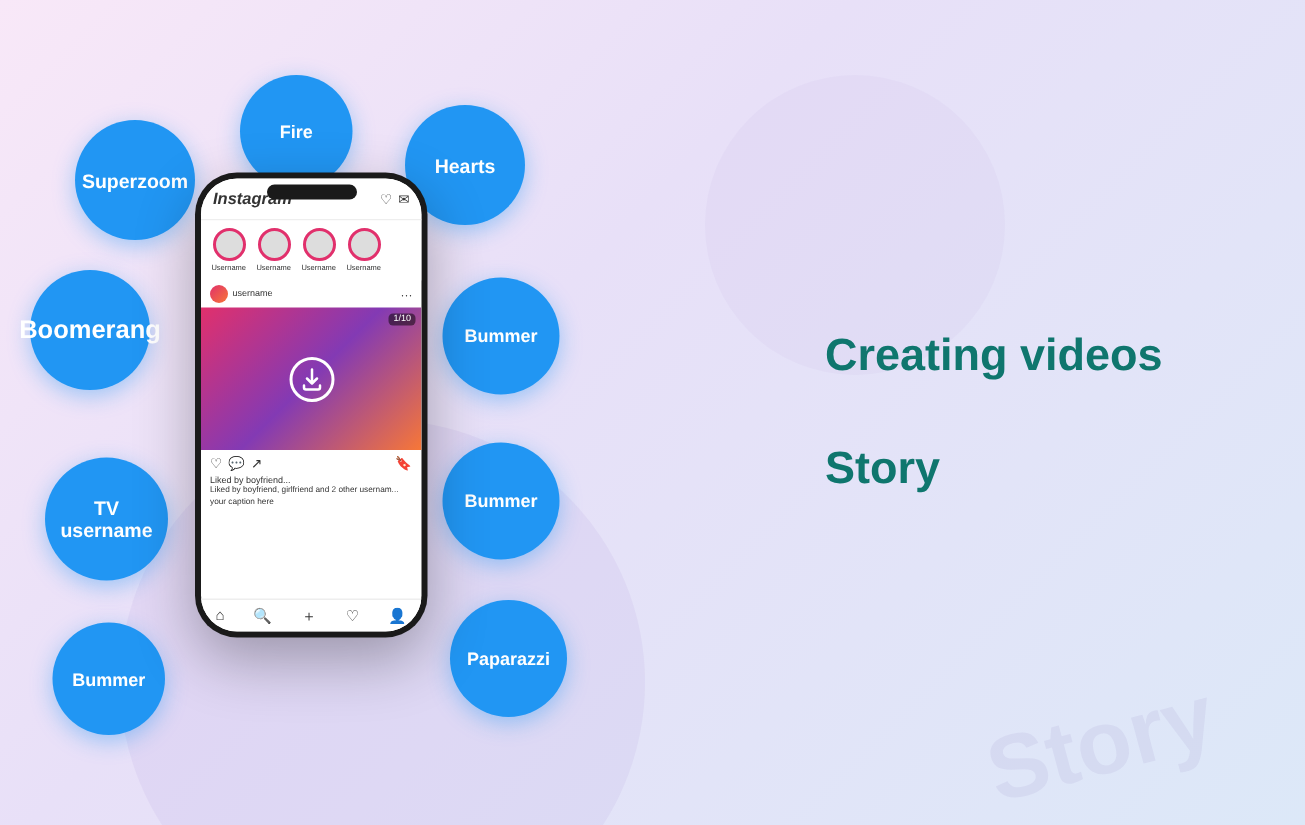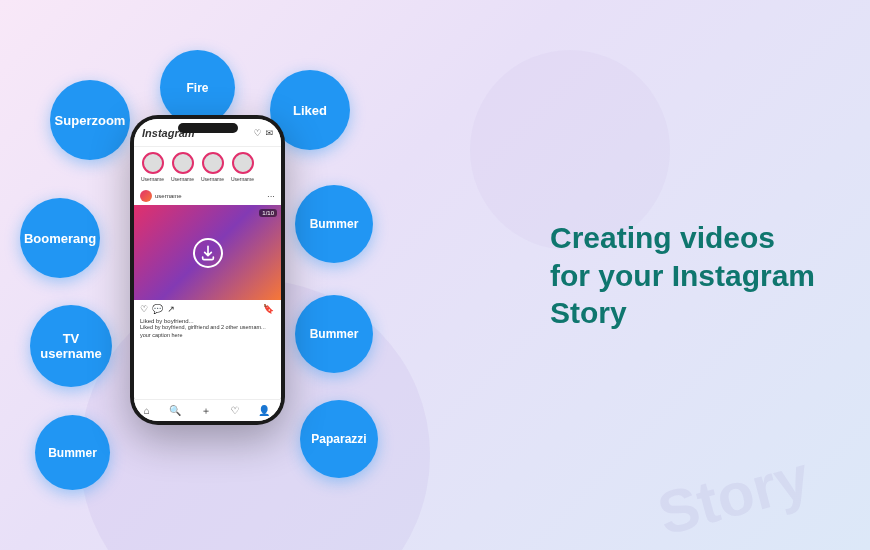--- a/index.html
+++ b/index.html
@@ -295,22 +295,22 @@
 <div class="container">
 
   <div class="bg-circle-large bg-circle-1"></div>
   <div class="bg-circle-large bg-circle-2"></div>
 
   <div class="watermark">Story</div>
 
   <div id="bubbles-container">
       <div class="bubble" style="width: 80px; height: 80px; top: 80px; left: 50px; font-size: 13px; white-space: pre-line; text-align: center;">Superzoom</div>
       <div class="bubble" style="width: 75px; height: 75px; top: 50px; left: 160px; font-size: 12px; white-space: pre-line;">Fire</div>
-      <div class="bubble" style="width: 80px; height: 80px; top: 70px; left: 270px; font-size: 13px; white-space: pre-line;">Liked</div>
-      <div class="bubble" style="width: 80px; height: 80px; top: 198px; left: 20px; font-size: 13px; white-space: pre-line;">Boomerang</div>
+      <div class="bubble" style="width: 80px; height: 80px; top: 70px; left: 270px; font-size: 13px; white-space: pre-line;">Hearts</div>
+      <div class="bubble" style="width: 80px; height: 80px; top: 180px; left: 20px; font-size: 17px; white-space: pre-line;">Boomerang</div>
       <div class="bubble" style="width: 78px; height: 78px; top: 185px; left: 295px; font-size: 12px; white-space: pre-line;">Bummer</div>
       <div class="bubble" style="width: 82px; height: 82px; top: 305px; left: 30px; font-size: 13px; white-space: pre-line;">TV
 username</div>
       <div class="bubble" style="width: 78px; height: 78px; top: 295px; left: 295px; font-size: 12px; white-space: pre-line;">Bummer</div>
       <div class="bubble" style="width: 75px; height: 75px; top: 415px; left: 35px; font-size: 12px; white-space: pre-line;">Bummer</div>
       <div class="bubble" style="width: 78px; height: 78px; top: 400px; left: 300px; font-size: 12px; white-space: pre-line;">Paparazzi</div>
     </div>
 
   <div class="phone-area">
     <div class="phone">
@@ -384,18 +384,18 @@
           <span>👤</span>
         </div>
 
       </div>
     </div>
   </div>
 
   <div class="text-area">
     <div class="main-title">
       <span>Creating videos</span><br>
-      <span>for your Instagram</span><br>
+      <br>
       <span>Story</span>
     </div>
   </div>
 
 </div>
 
 </body></html>

